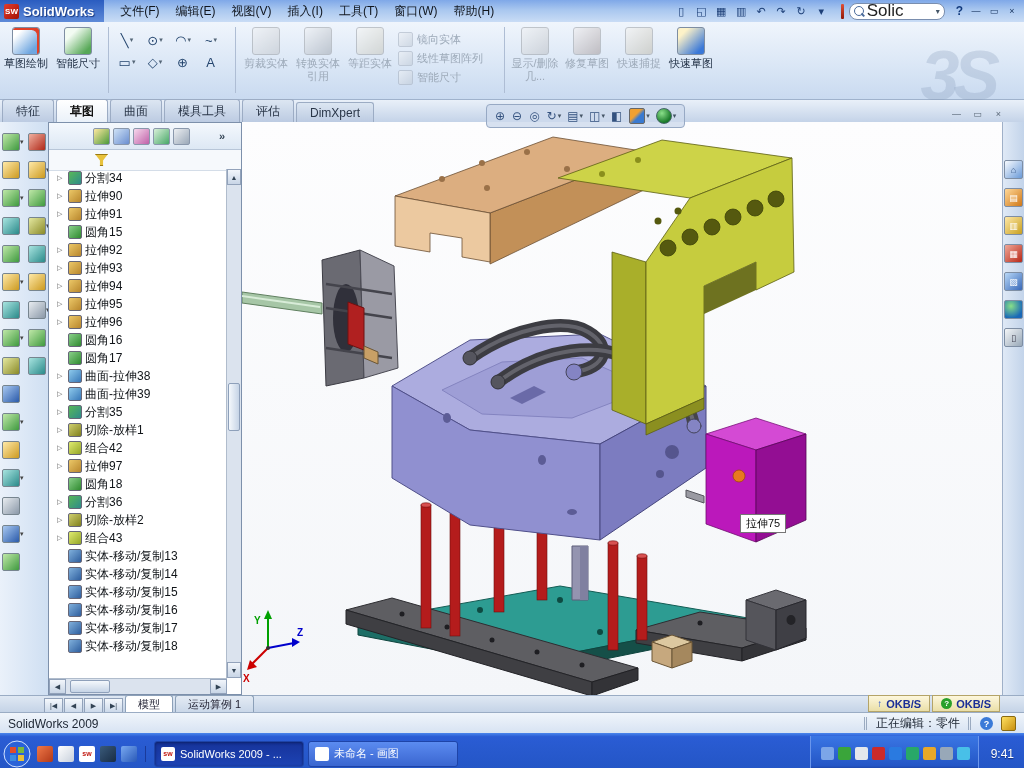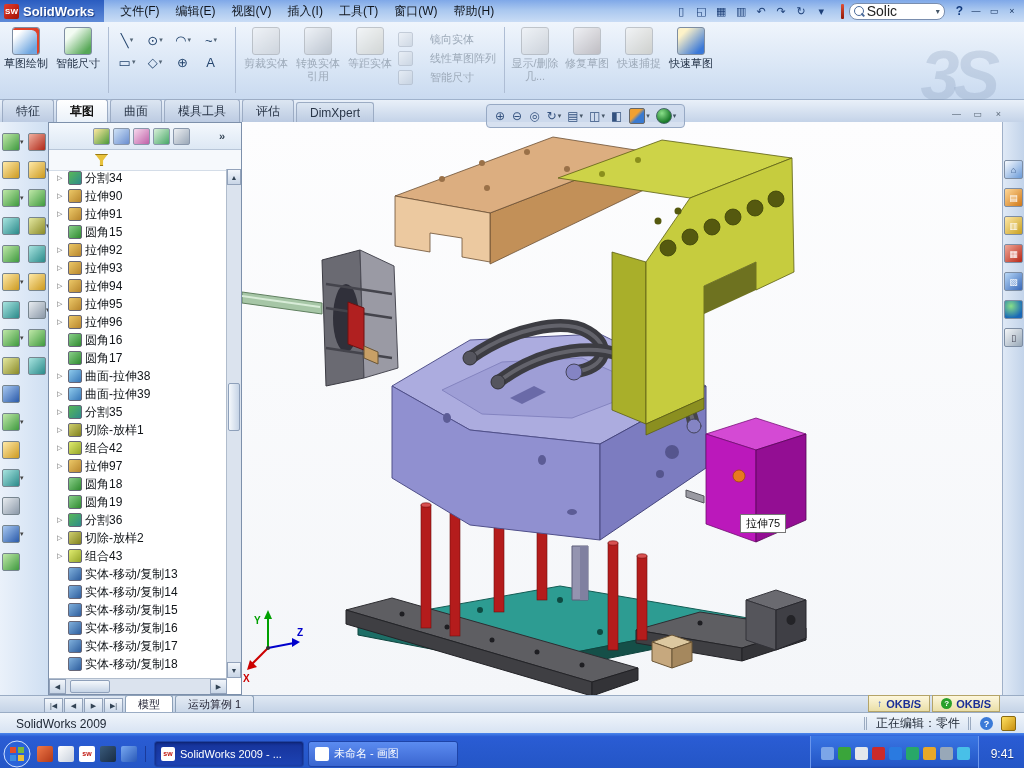--- a/index.html
+++ b/index.html
@@ -19,21 +19,21 @@
   .sp{flex:1;}
   .miniicons{display:flex;gap:3px;align-items:center;margin-right:6px;}
   .mi{width:17px;height:16px;display:flex;align-items:center;justify-content:center;
       font-size:11px;color:#1d3f77;border-radius:2px;}
   .redbar{width:3px;height:15px;background:linear-gradient(#e05038,#901808);margin:0 5px;border-radius:1px;}
   .searchbox{display:flex;align-items:center;background:#fff;border:1px solid #7a8eae;
     border-radius:8px;height:15px;width:86px;padding:0 4px;gap:3px;margin-right:6px;}
   .lens{width:8px;height:8px;border:1.5px solid #4a6a9a;border-radius:50%;position:relative;flex:none;}
   .lens:after{content:"";position:absolute;width:4px;height:1.5px;background:#4a6a9a;
     transform:rotate(45deg);left:6px;top:7px;}
-  .searchtext{font-size:14px;color:#222;flex:1;}
+  .searchtext{font-size:17px;color:#222;flex:1;}
   .searchcaret{font-size:8px;color:#456;}
   .helpbtn{color:#123a7d;font-weight:bold;padding:0 5px;}
   .winctl{display:flex;gap:2px;margin-right:4px;}
   .wc{width:16px;height:14px;font-size:9px;color:#17335e;display:flex;align-items:center;
       justify-content:center;border-radius:2px;}
   
   #toolbar{position:absolute;left:0;top:22px;width:1024px;height:78px;
     background:linear-gradient(180deg,#f0f5fc 0%,#dbe7f6 55%,#c9daf0 100%);
     border-bottom:1px solid #9fb2cc;display:flex;align-items:flex-start;padding-top:3px;box-sizing:border-box;}
   .bigbtn{width:52px;display:flex;flex-direction:column;align-items:center;text-align:center;
@@ -50,21 +50,21 @@
   .ic-display{background:linear-gradient(135deg,#f2f2f2,#b0b8c4);}
   .ic-repair{background:linear-gradient(135deg,#fdeaea,#cc7a6a);}
   .ic-snap{background:linear-gradient(135deg,#fdf4dc,#d8b048);}
   .ic-rapid{background:linear-gradient(135deg,#fdf2c8 20%,#3a78d8 85%);}
   .tdiv{width:1px;height:66px;background:#aebdd4;margin:2px 4px;align-self:flex-start;}
   .sketchgrid{width:118px;display:flex;flex-wrap:wrap;padding-top:4px;}
   .sg{width:28px;height:22px;display:flex;align-items:center;justify-content:center;gap:1px;
     color:#24456e;font-size:13px;border-radius:2px;}
   .sgc{font-size:7px;color:#567;}
   .stack{display:flex;flex-direction:column;gap:2px;padding-top:6px;width:104px;}
-  .stackrow{display:flex;align-items:center;gap:17px;color:#9daab9;font-size:11px;padding:1px 2px;}
+  .stackrow{display:flex;align-items:center;gap:4px;color:#9daab9;font-size:11px;padding:1px 2px;}
   .stackico{width:13px;height:13px;border:1px solid #aab4c2;border-radius:2px;flex:none;
     background:linear-gradient(135deg,#eef1f5,#c2ccd8);opacity:.6;}
   #watermark{position:absolute;right:30px;top:14px;font-size:70px;font-style:italic;font-weight:bold;
     color:rgba(140,160,190,0.30);letter-spacing:-6px;pointer-events:none;}
   
   #tabrow{position:absolute;left:0;top:100px;width:1024px;height:22px;
     background:linear-gradient(180deg,#e9f0f9,#c4d3e8);border-bottom:1px solid #8fa2bd;display:flex;align-items:flex-end;}
   .rtab{padding:3px 13px 2px;font-size:12px;color:#2a3648;border:1px solid #9cacc4;border-bottom:none;
     background:linear-gradient(#dce6f2,#bccbe2);border-radius:3px 3px 0 0;margin-left:2px;}
   .tab-active{background:linear-gradient(#ffffff,#eaf1f9);font-weight:bold;color:#111;}
@@ -164,21 +164,21 @@
   .netbox{display:flex;align-items:center;gap:4px;height:15px;padding:0 8px;
     background:linear-gradient(#fdf7dc,#eadfa8);border:1px solid #b4a468;font-size:11px;
     font-weight:bold;color:#1a2e96;}
   .netup{color:#1a4ad0;font-size:10px;}
   .netq{width:11px;height:11px;border-radius:50%;background:#2aa02a;color:#fff;font-size:8px;
     display:flex;align-items:center;justify-content:center;font-weight:bold;}
   
   #statusbar{position:absolute;left:0;top:712px;width:1024px;height:21px;
     background:linear-gradient(#f0f5fb,#d6e2f2);border-top:1px solid #9aacc4;
     display:flex;align-items:center;font-size:12px;color:#1a2330;}
-  .sbleft{padding-left:16px;}
+  .sbleft{padding-left:8px;}
   .sbright{margin-left:auto;display:flex;align-items:center;gap:8px;padding-right:8px;}
   .sbsep{width:1px;height:13px;background:#9aaac0;box-shadow:2px 0 0 #9aaac0;margin-right:3px;}
   .sbq{width:13px;height:13px;border-radius:50%;background:#3a7ad8;color:#fff;font-size:9px;
     display:flex;align-items:center;justify-content:center;font-weight:bold;}
   .sbflag{width:13px;height:13px;background:linear-gradient(135deg,#ffe060,#c89010);border:1px solid #8a6a10;border-radius:2px;}
   
   #taskbar{position:absolute;left:0;top:733px;width:1024px;height:41px;
     background:linear-gradient(180deg,#4a86ec 0%,#2a5cd4 9%,#2456c6 85%,#16358e 100%);
     display:flex;align-items:center;}
   #startorb{margin:0 6px 0 3px;flex:none;}
@@ -570,25 +570,20 @@
       </div>
         <div class="trow">
         <span class="tarrow">▷</span>
         <span class="tico ti-extrude"></span>
         <span class="tlabel">拉伸97</span>
       </div>
         <div class="trow">
         <span class="tarrow"></span>
         <span class="tico ti-fillet"></span>
         <span class="tlabel">圆角18</span>
-      </div>
-        <div class="trow">
-        <span class="tarrow"></span>
-        <span class="tico ti-fillet"></span>
-        <span class="tlabel">圆角19</span>
       </div>
         <div class="trow">
         <span class="tarrow">▷</span>
         <span class="tico ti-split"></span>
         <span class="tlabel">分割36</span>
       </div>
         <div class="trow">
         <span class="tarrow">▷</span>
         <span class="tico ti-loft"></span>
         <span class="tlabel">切除-放样2</span>

